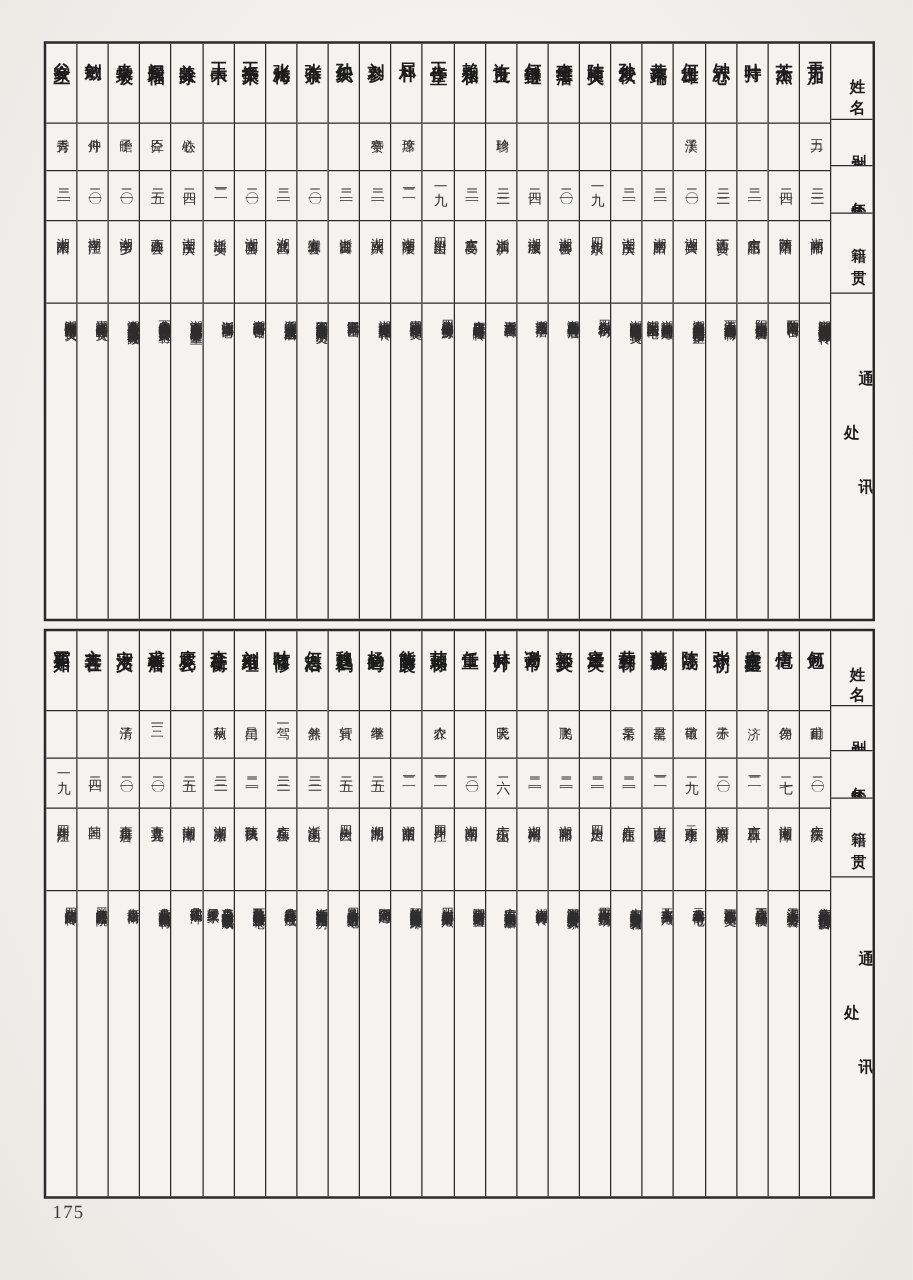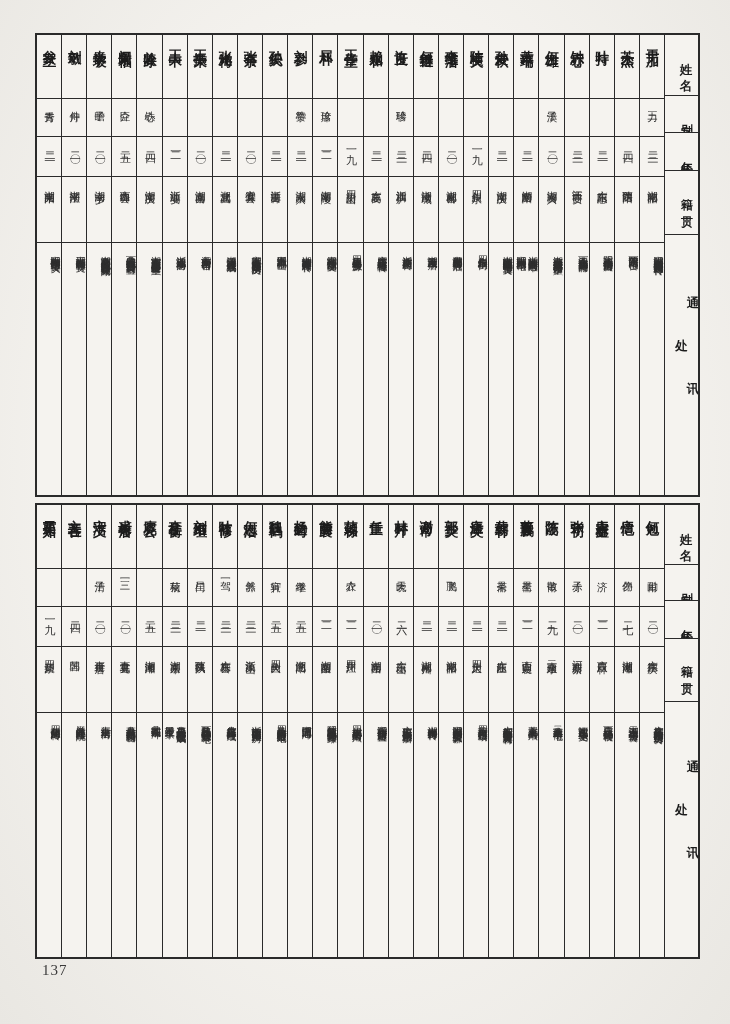--- a/index.html
+++ b/index.html
@@ -430,14 +430,14 @@
     <div class="cell addr">黑龙江通河县松江医院</div>
   </div>
       <div class="col">
     <div class="cell name">霍栗如</div>
     <div class="cell alias"></div>
     <div class="cell age">一九</div>
     <div class="cell origin">四川綦江</div>
     <div class="cell addr">四川綦江蒲河邮局转</div>
   </div>
     </div>
-  <div class="page-number">137</div>
+  <div class="page-number">175</div>
 </div>
 
 </body></html>

